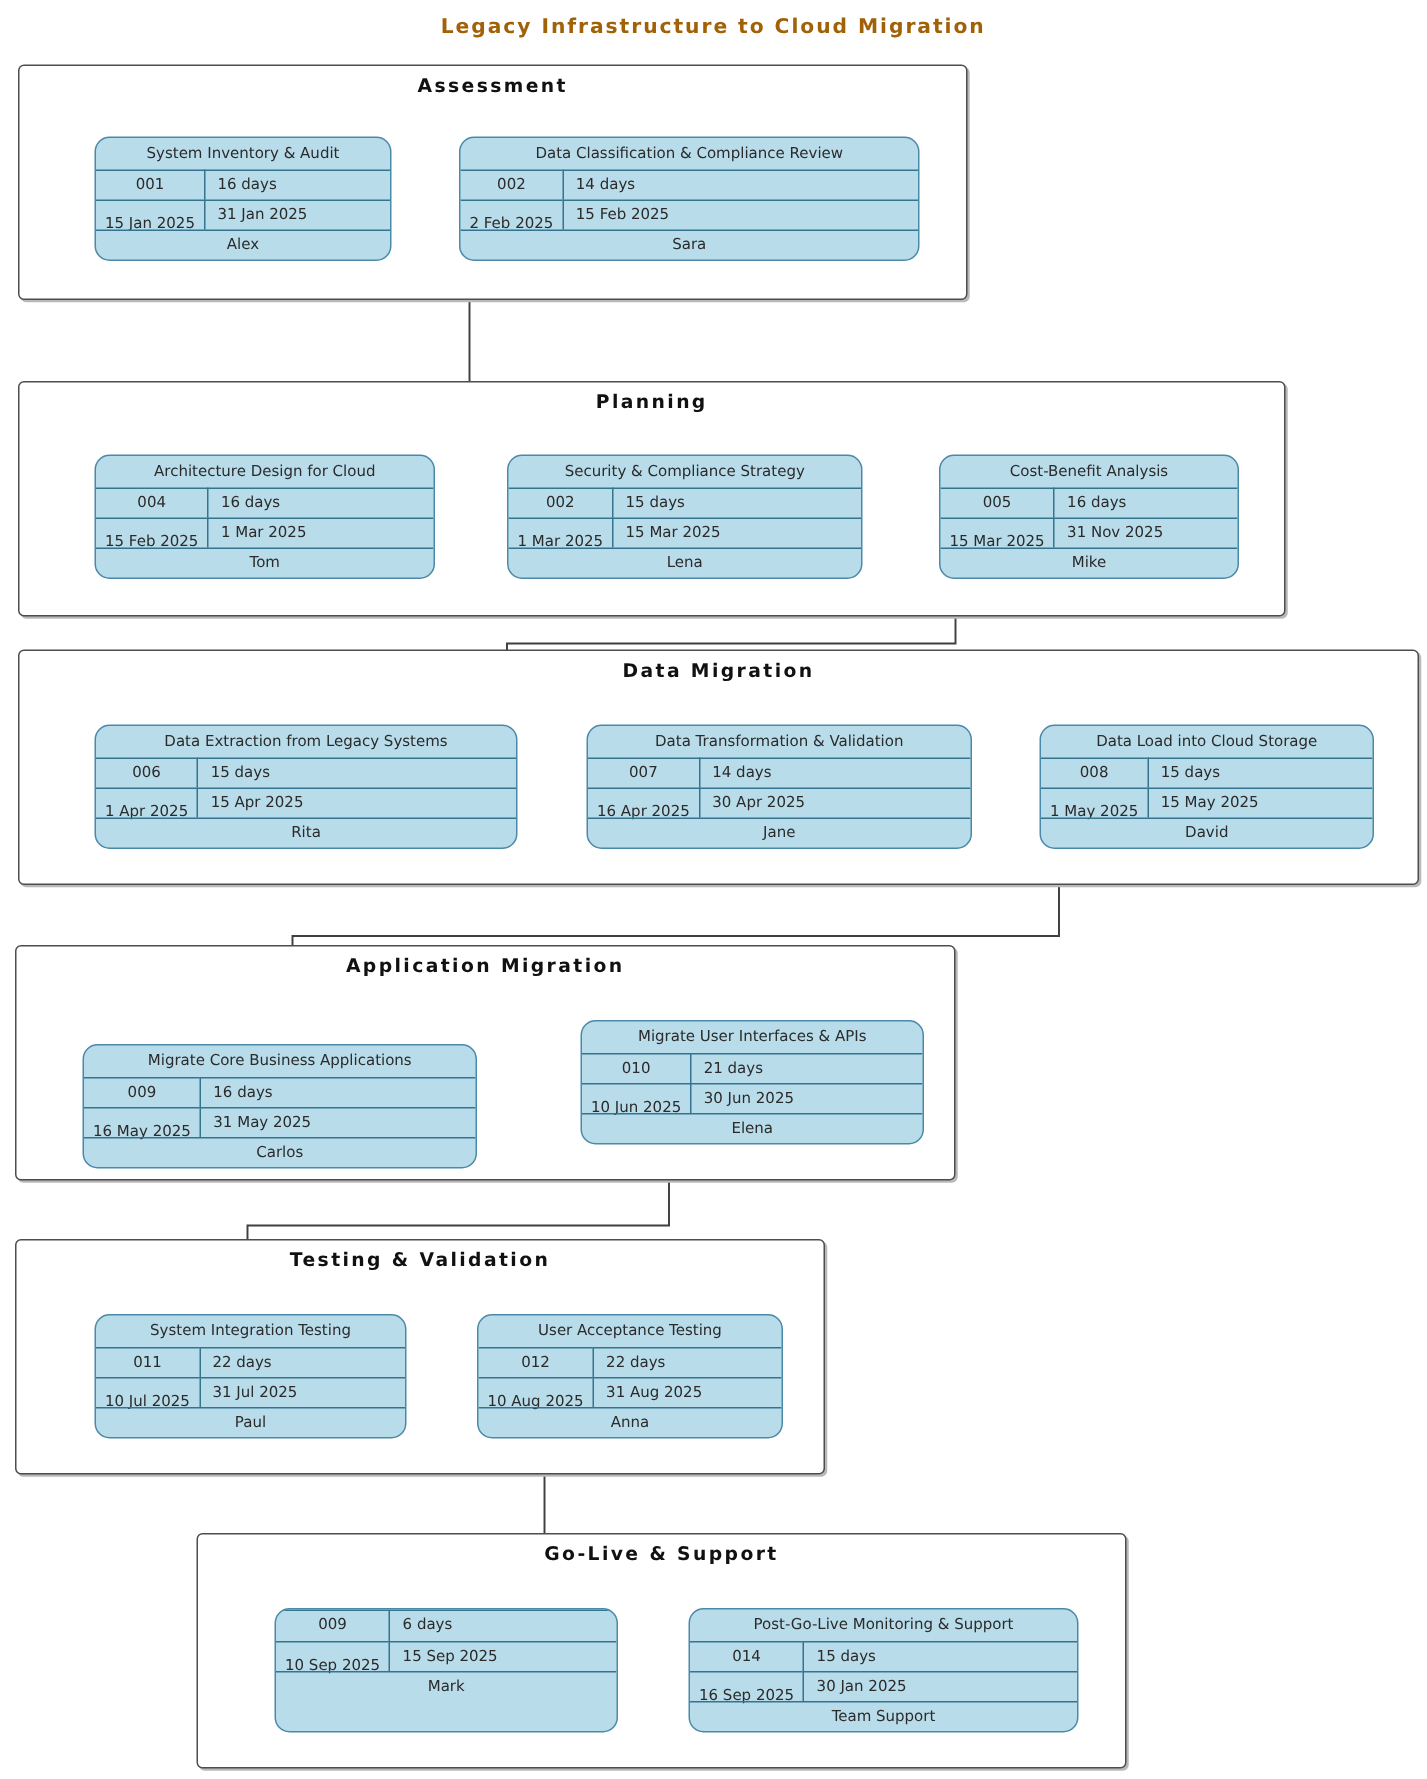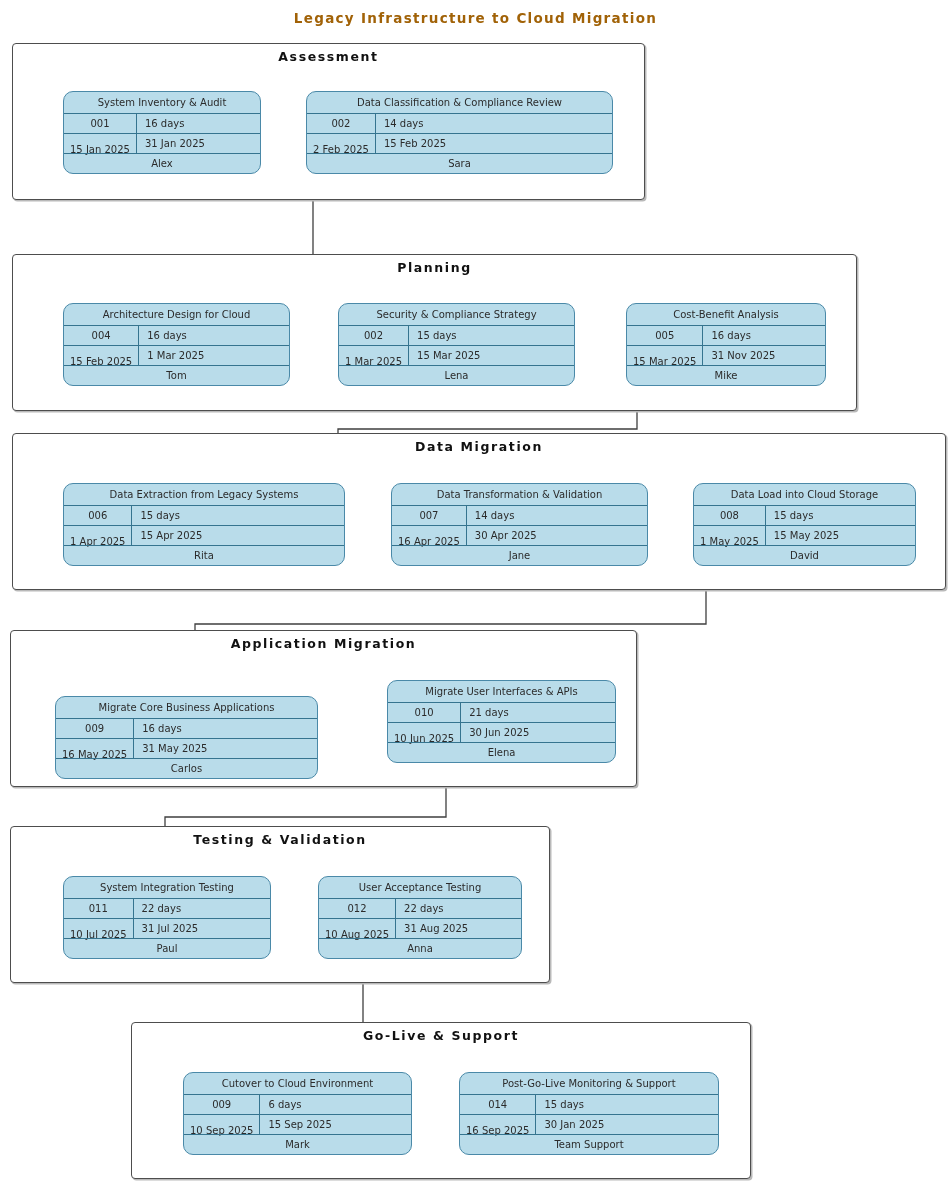--- a/index.html
+++ b/index.html
@@ -171,21 +171,20 @@
         <div class="cell id">012</div>
         <div class="cell dur">22 days</div>
         <div class="cell start">10 Aug 2025</div>
         <div class="cell end">31 Aug 2025</div>
         <div class="cell owner">Anna</div>
       </div>
     </div>
     <div class="section" style="left: 131px; top: 1022px; width: 618px; height: 155px;">
       <div class="section-label">Go-Live &amp; Support</div>
       <div class="card" style="left: 51px; top: 49px; width: 227px;">
-        <div class="cell title">Cutover to Cloud Environment</div>
         <div class="cell id">009</div>
         <div class="cell dur">6 days</div>
         <div class="cell start">10 Sep 2025</div>
         <div class="cell end">15 Sep 2025</div>
         <div class="cell owner">Mark</div>
       </div>
       <div class="card" style="left: 327px; top: 49px; width: 258px;">
         <div class="cell title">Post-Go-Live Monitoring &amp; Support</div>
         <div class="cell id">014</div>
         <div class="cell dur">15 days</div>

